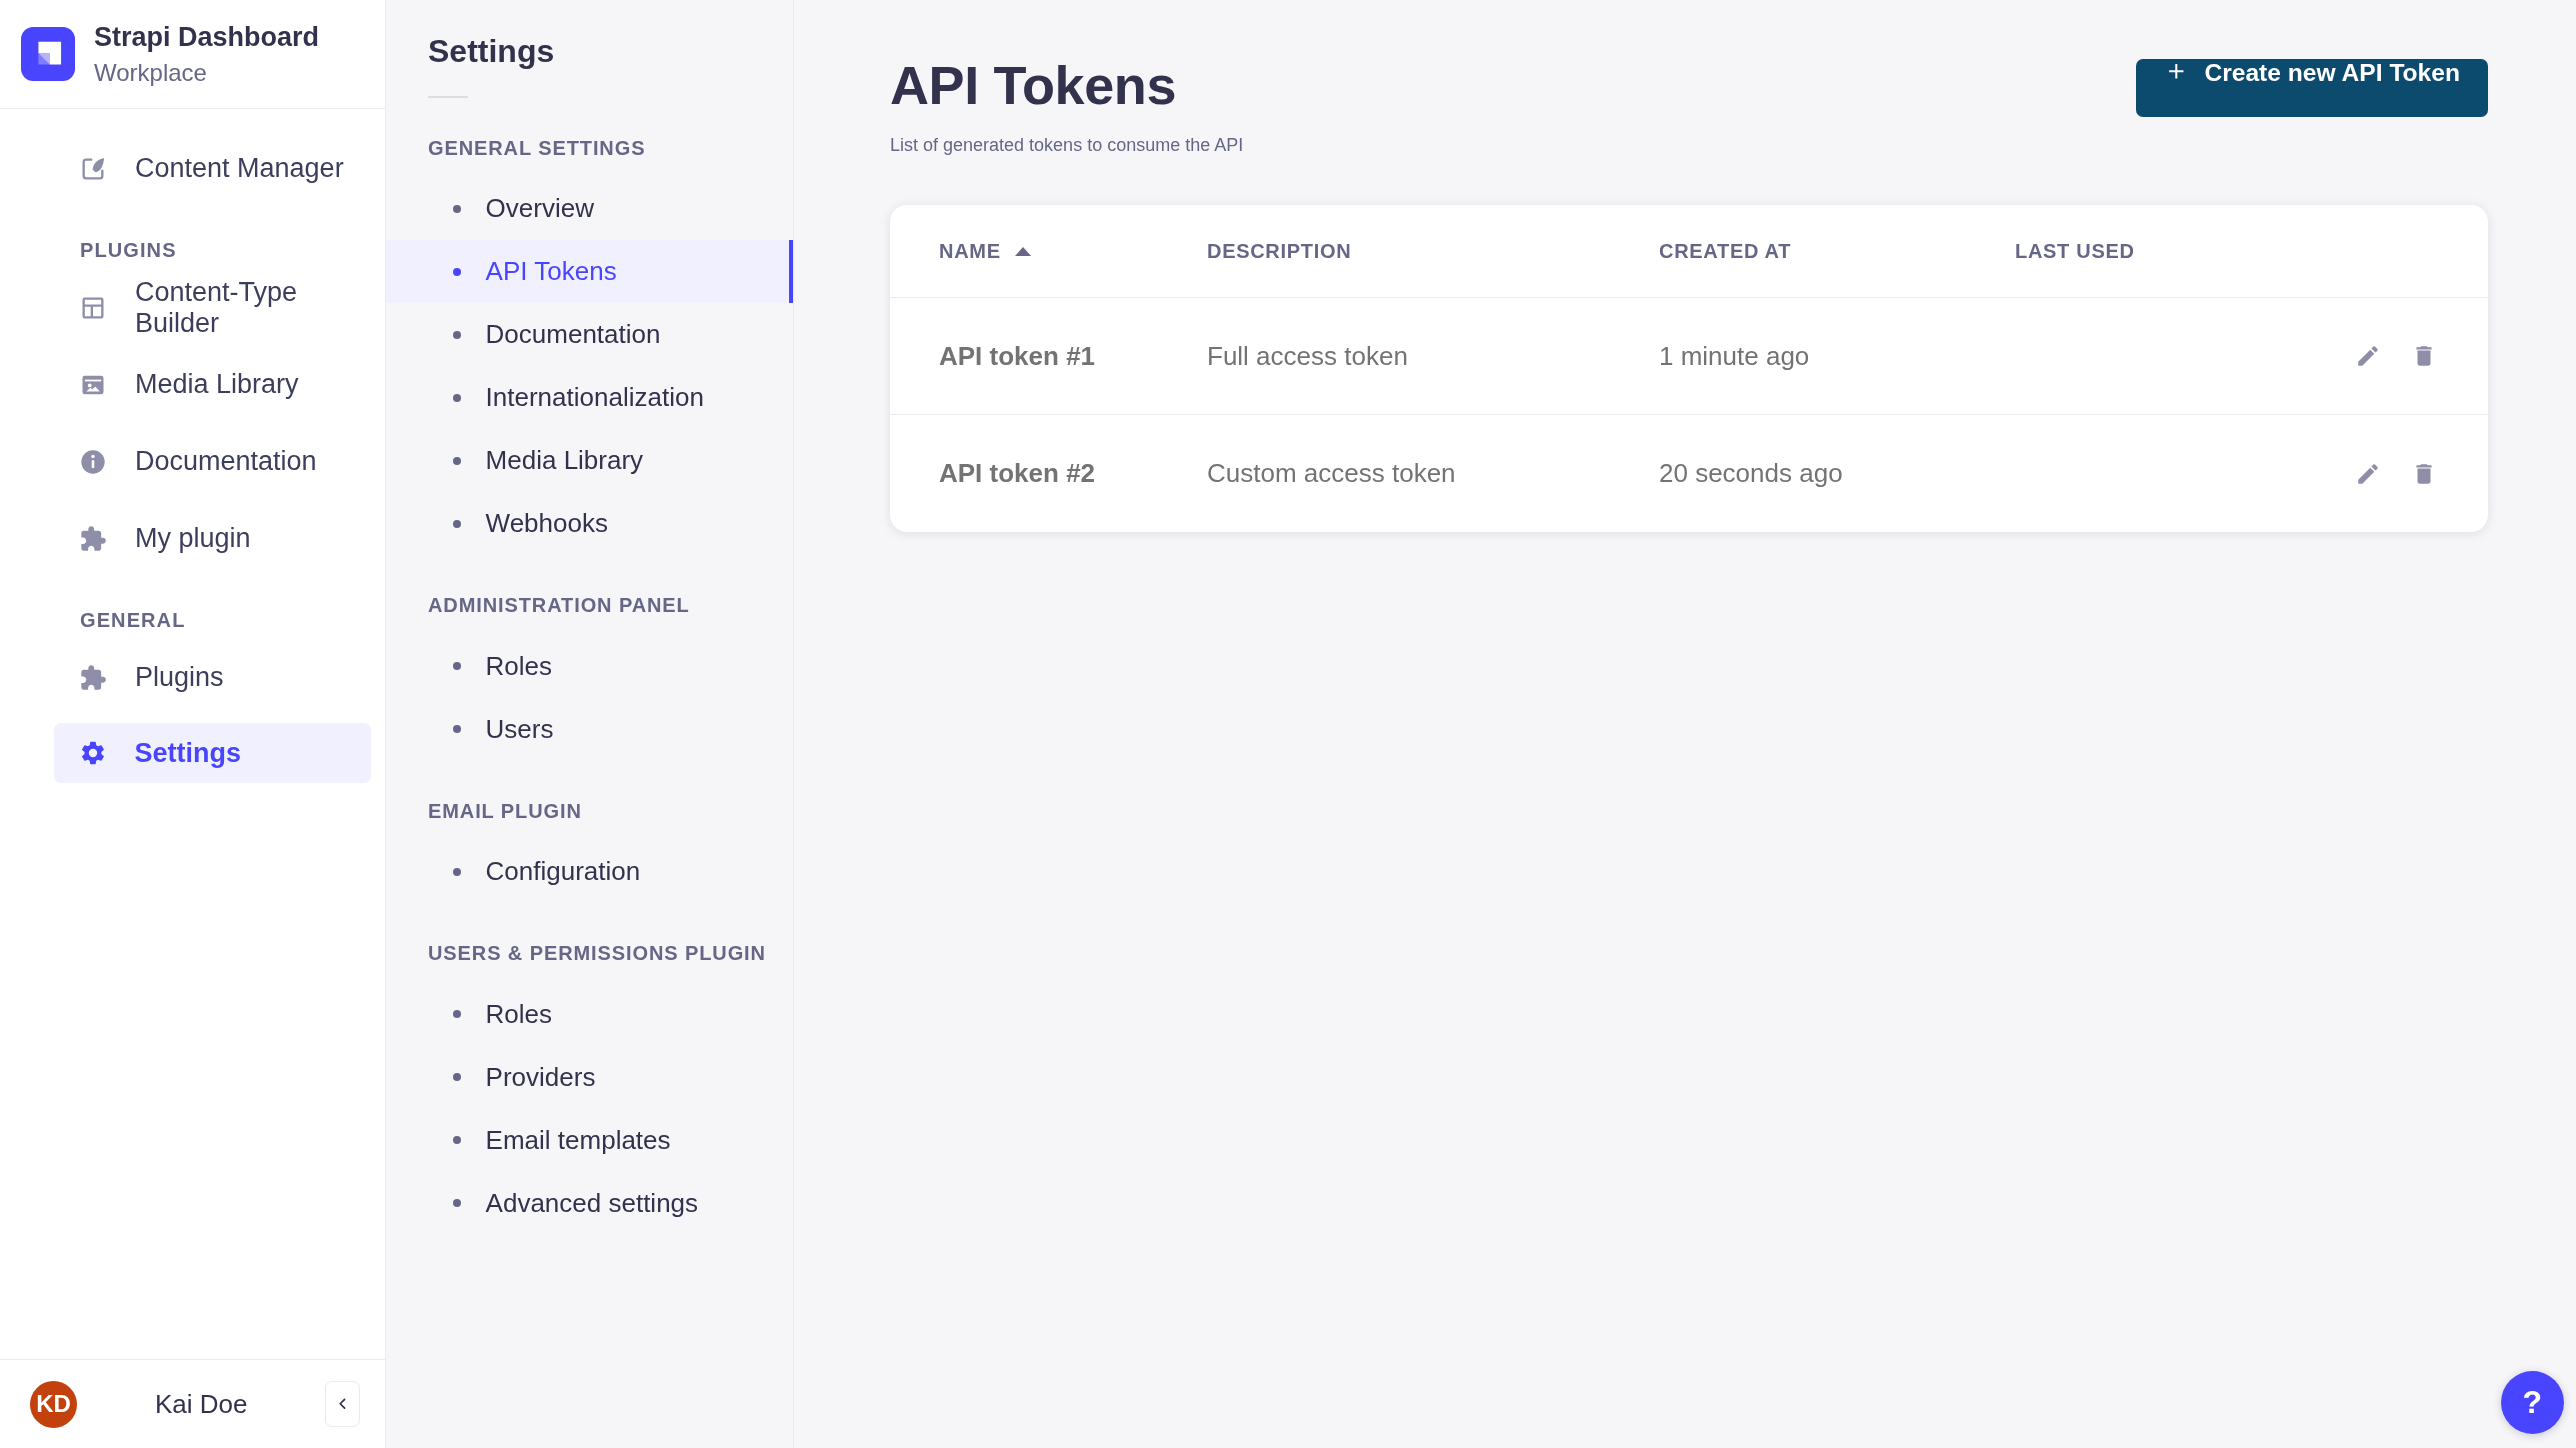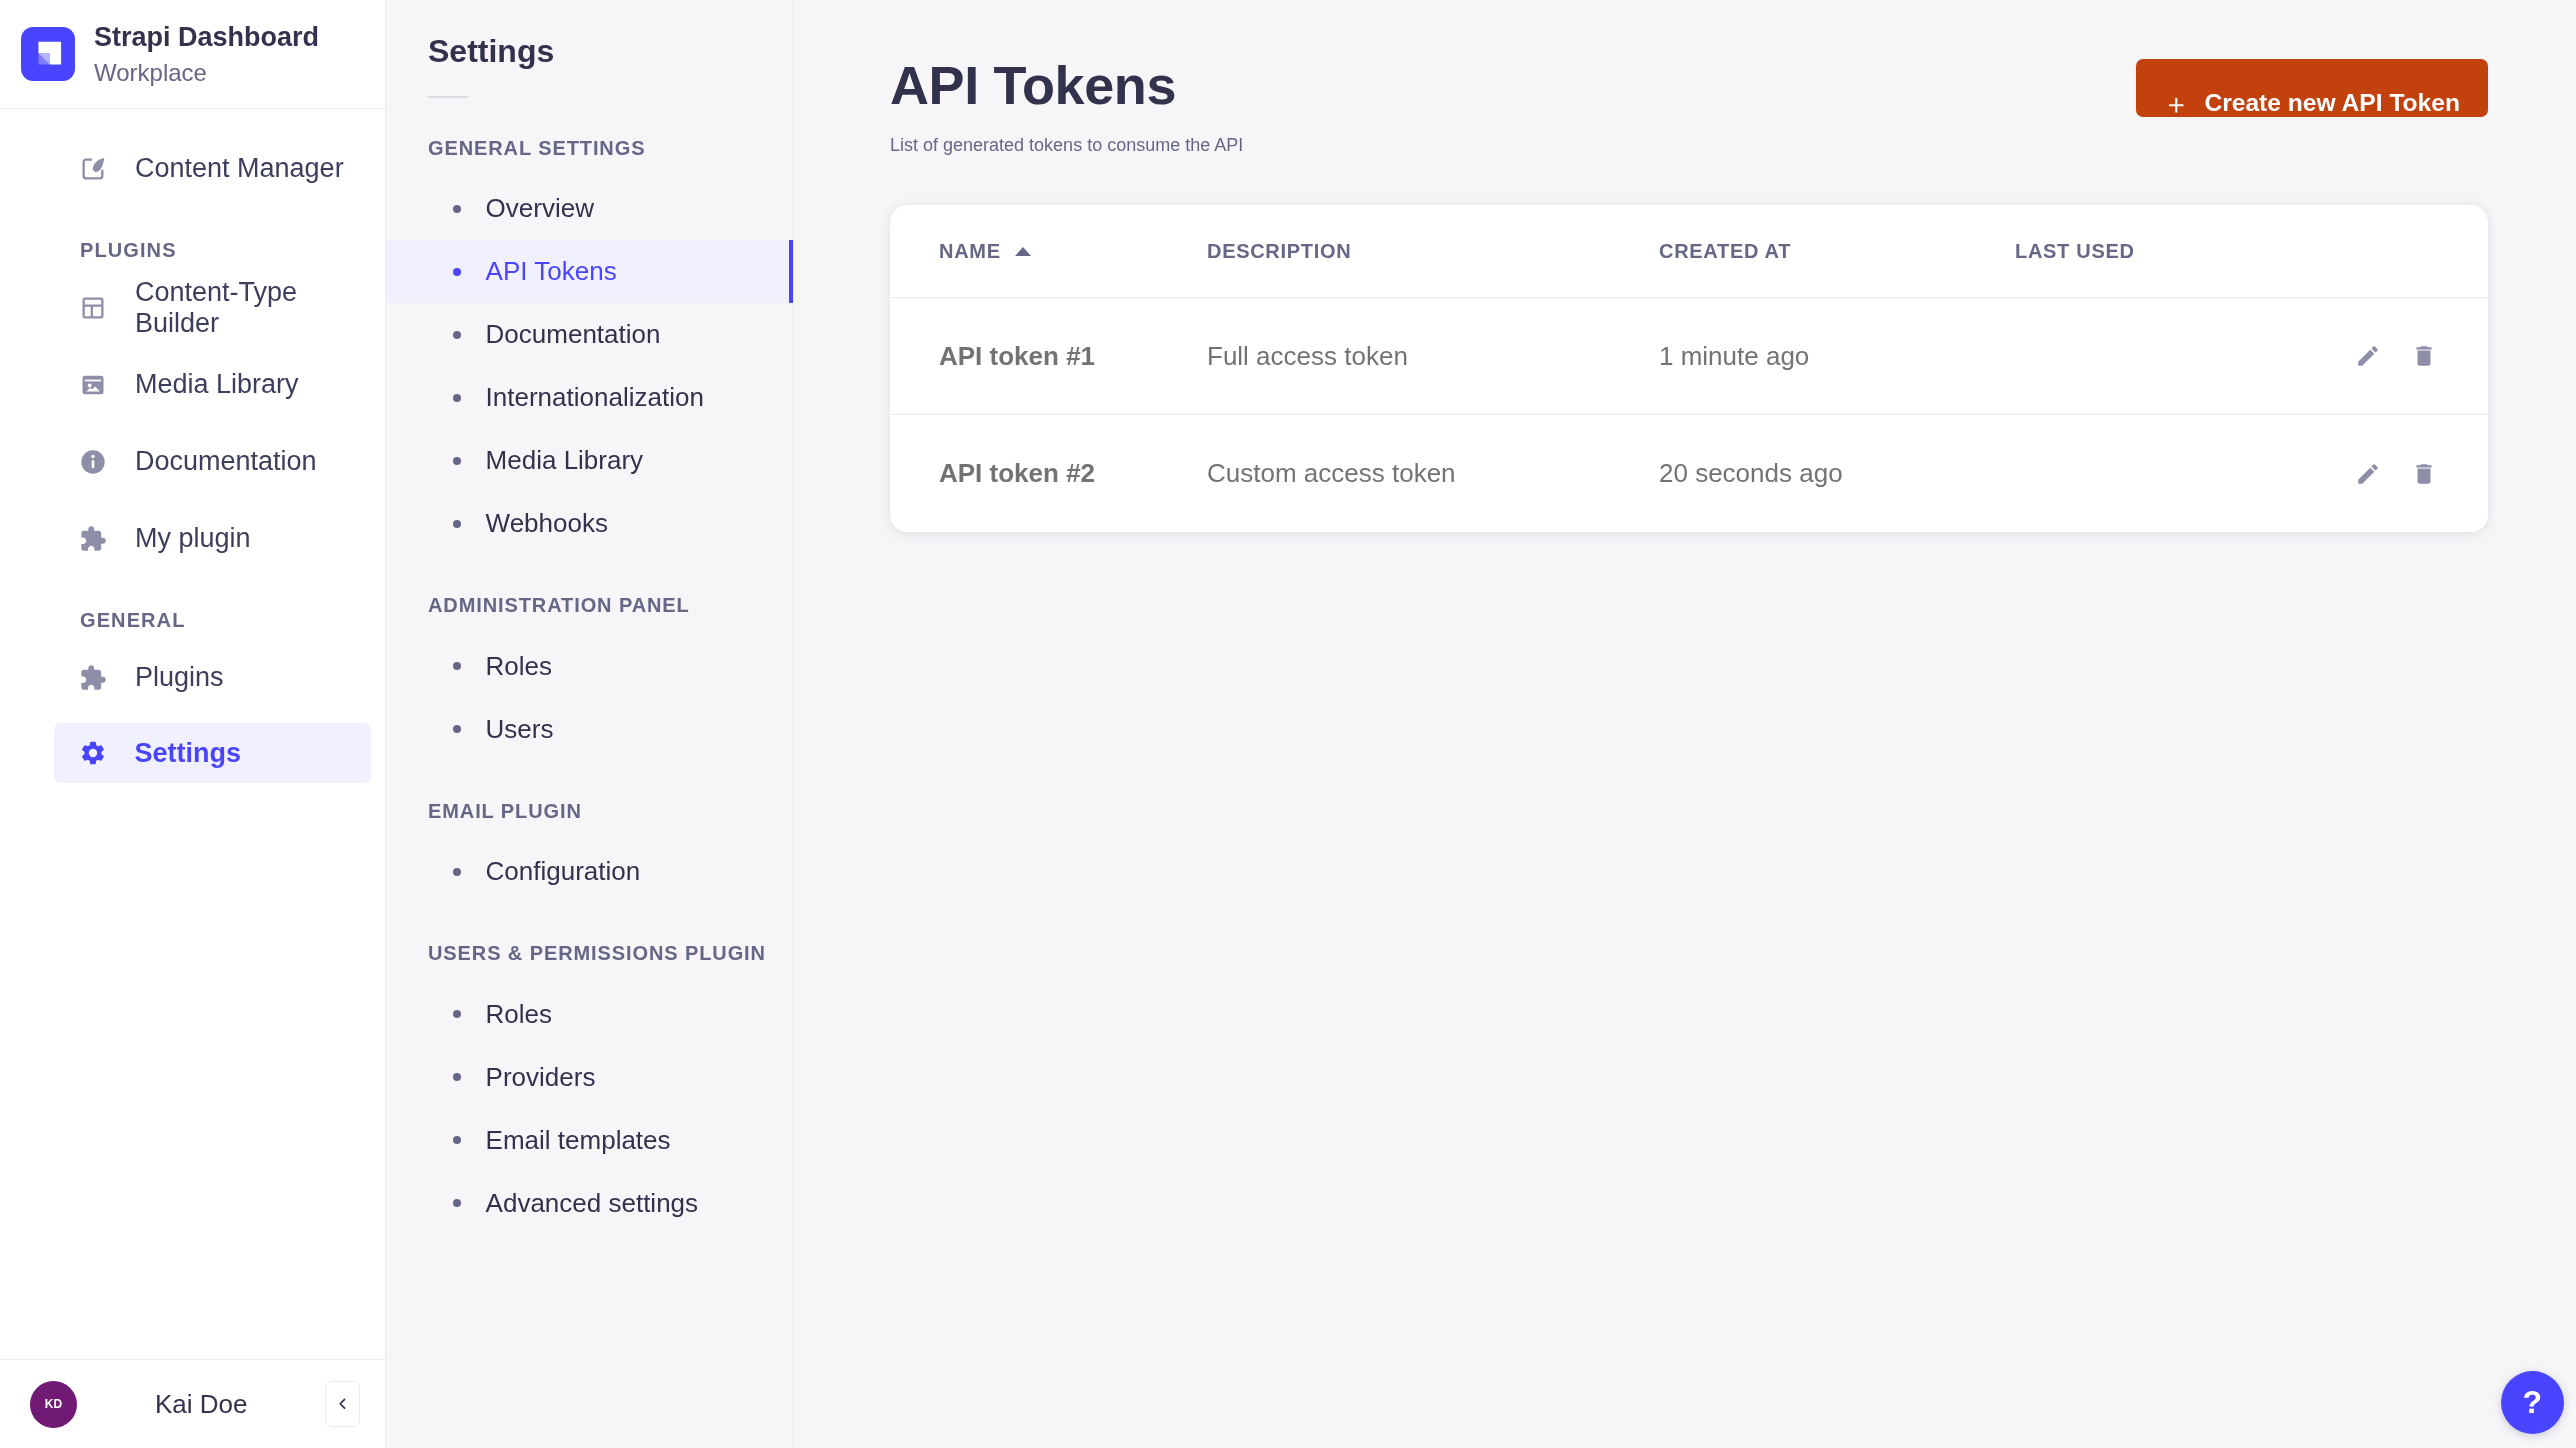--- a/index.html
+++ b/index.html
@@ -51,22 +51,22 @@
   .nav-spacer { flex:1; }
 
   .user-row {
     border-top:0.9px solid #eaeaef;
     height:89px; min-height:89px;
     display:flex; align-items:center;
     padding:0 24.6px 0 30px;
   }
   .avatar {
     width:47px; height:47px; border-radius:50%;
-    background:#701a75; color:#fff;
-    font-size:12px; font-weight:bold;
+    background:#c2410c; color:#fff;
+    font-size:24px; font-weight:bold;
     display:flex; align-items:center; justify-content:center;
     flex:0 0 auto;
     text-align:center;
   }
   .user-name { flex:1; text-align:center; font-size:26px; color:#32324d; }
   .collapse-btn {
     width:35px; height:46px;
     border:0.9px solid #eaeaef; border-radius:7px;
     background:#fff; cursor:pointer;
     display:flex; align-items:center; justify-content:center;
@@ -110,23 +110,23 @@
     position:relative;
     overflow:hidden;
   }
   .main-header {
     margin-top:54px;
     display:flex; justify-content:space-between; align-items:flex-start;
   }
   .page-title { font-size:54px; font-weight:bold; color:#32324d; letter-spacing:-0.4px; }
   .page-subtitle { margin-top:19px; font-size:18px; color:#666687; }
   .create-btn {
-    display:flex; align-items:flex-end; gap:16px;
+    display:flex; align-items:flex-start; gap:16px;
     height:58px; padding:0 28px; margin-top:5.3px;
-    background:#c2410c; border:none; border-radius:7px;
+    background:#0c4a6e; border:none; border-radius:7px;
     color:#ffffff; font-size:24.6px; font-weight:bold;
     font-family:"Liberation Sans", sans-serif;
     cursor:pointer;
   }
   .create-btn .ic { width:24.6px; height:24.6px; color:#fff; }
   .create-btn .ic svg { width:24.6px; height:24.6px; }
 
   .card {
     margin-top:49px;
     background:#ffffff;

